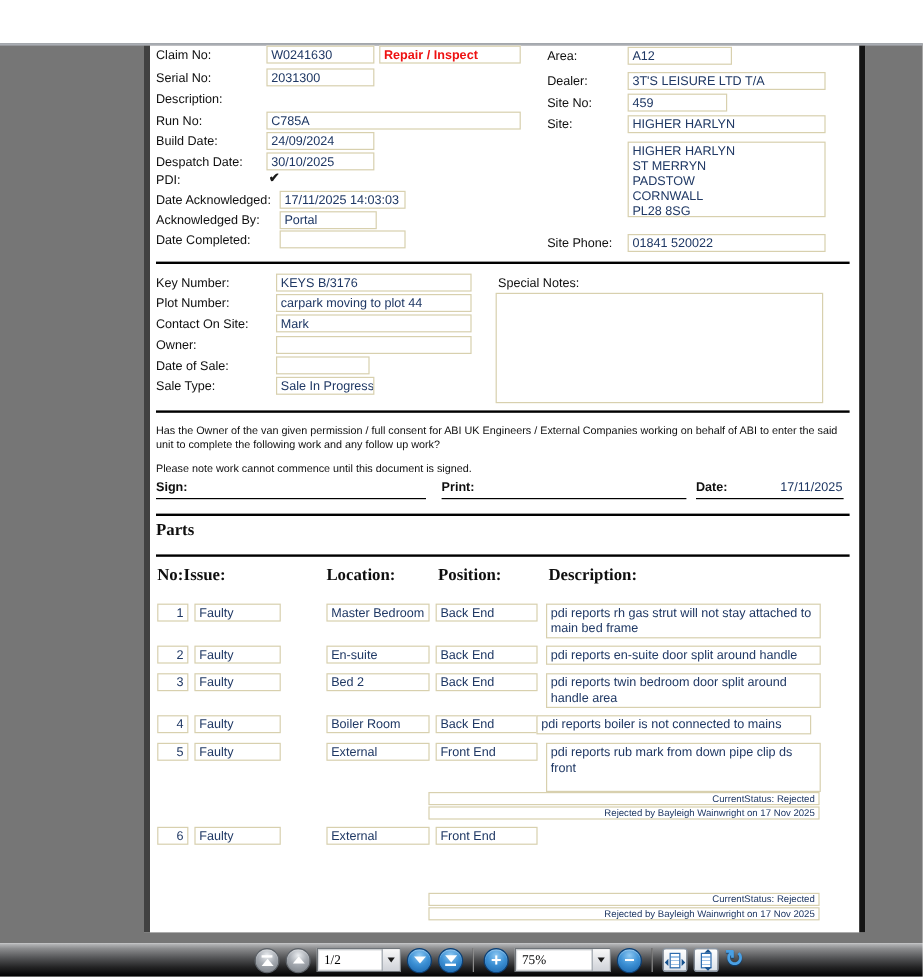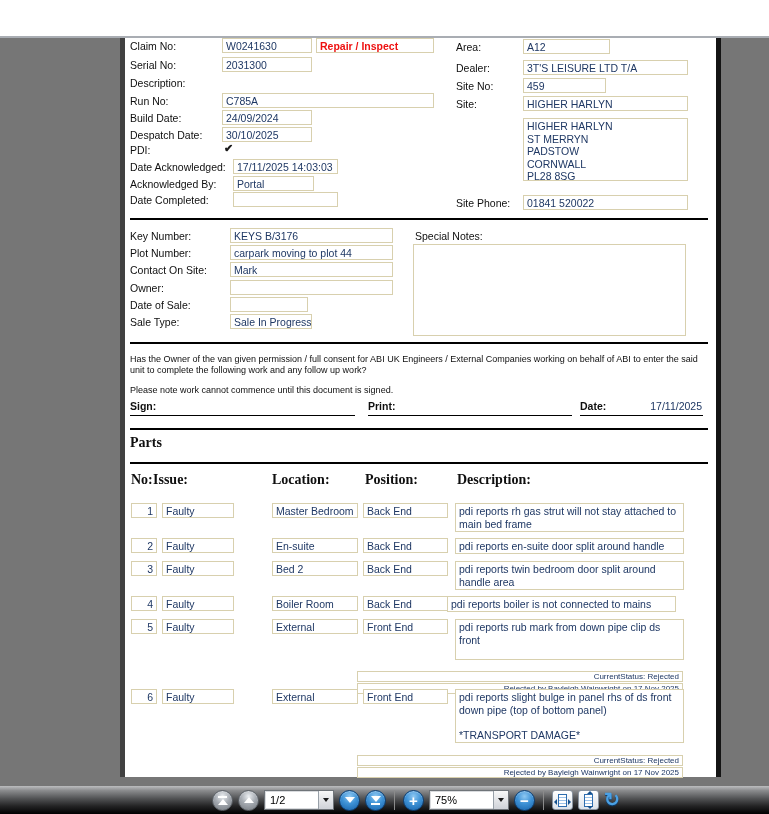--- a/index.html
+++ b/index.html
@@ -27,21 +27,21 @@
 
   .hr { position:absolute; left:5px; width:578px; height:2px; background:#000; }
   .sigline { position:absolute; height:1px; background:#000; }
 
   .para { position:absolute; font-size:9px; line-height:10.5px; color:#0f0f0f; }
 
   .hdr { position:absolute; font-size:14px; font-weight:bold; color:#0f0f0f;font-family:Liberation Serif, serif; }
 
   .status { position:absolute; width:326px; height:11px; line-height:9px; padding:0 3px;
             border:1px solid #d8d0ae; background:#fff; color:#1f3864; font-size:8px;
-            text-align:right; white-space:nowrap; overflow:hidden;margin-top:11px; }
+            text-align:right; white-space:nowrap; overflow:hidden; }
 
   .numfld { text-align:right; }
 
   .check { position:absolute; font-size:11px; color:#1a1a1a; font-weight:bold; }
 
   
   .toolbar { position:absolute; left:0; top:786px; width:769px; height:28px;
              background:linear-gradient(180deg,#bcbdbf 0%,#8b8c8e 16%,#515254 45%,#232324 72%,#000 100%);
              display:flex; align-items:center; padding-left:212px; gap:5px; }
   .rbtn { width:21px; height:21px; border-radius:50%; flex:0 0 auto;
@@ -53,21 +53,21 @@
                    border-color:#5c6167; }
   .tri-up { width:0; height:0; border-left:5px solid transparent; border-right:5px solid transparent;
             border-bottom:6px solid #fff; }
   .tri-down { width:0; height:0; border-left:5px solid transparent; border-right:5px solid transparent;
               border-top:6px solid #fff; }
   .gbar { width:9px; height:2px; background:#fff; }
   .pm { color:#fff; font-size:15px; font-weight:bold; line-height:15px; }
 
   .combo { height:20px; background:#fff; border:1px solid #6f7479; display:flex; align-items:stretch;
            box-shadow:0 0 0 1px #d9dbde inset; }
-  .combo-text { flex:1; font-size:11px; color:#000; padding:3px 0 0 5px; white-space:nowrap; overflow:hidden; }
+  .combo-text { flex:1; font-size:11px; color:#000; padding:3px 0 0 5px; white-space:nowrap; overflow:hidden;font-family:Liberation Serif, serif; }
   .combo-btn { width:15px; background:linear-gradient(#f8f8f8,#cfd2d8); border-left:1px solid #98a0a8;
                display:flex; align-items:center; justify-content:center; cursor:pointer; }
   .combo-tri { width:0; height:0; border-left:3px solid transparent; border-right:3px solid transparent;
                border-top:4px solid #1a1a1a; }
 
   .sep { width:1px; height:20px; background:#2e2e2e; border-right:1px solid #8b8b8b; margin:0 3px; }
 
   .fitbtn { width:21px; height:20px; border-radius:3px; background:linear-gradient(#ffffff,#dbe2ea);
             border:1px solid #8a94a0; position:relative; display:flex; align-items:center;
             justify-content:center; cursor:pointer; }
@@ -224,23 +224,20 @@
         <div class="fld multi" style="left:330px;top:581px;width:229px;height:41px">pdi reports rub mark from down pipe clip ds front
 
 *TRANSPORT DAMAGE*</div>
         <div class="status" style="left:232px;top:622px">CurrentStatus: Rejected</div>
         <div class="status" style="left:232px;top:634px">Rejected by Bayleigh Wainwright on 17 Nov 2025</div>
 
         <div class="fld numfld" style="left:6px;top:651px;width:26px">6</div>
         <div class="fld" style="left:37px;top:651px;width:72px">Faulty</div>
         <div class="fld" style="left:147px;top:651px;width:86px">External</div>
         <div class="fld" style="left:238px;top:651px;width:85px">Front End</div>
-        <div class="fld multi" style="left:330px;top:651px;width:229px;height:54px">pdi reports slight bulge in panel rhs of ds front down pipe (top of bottom panel)
-
-*TRANSPORT DAMAGE*</div>
         <div class="status" style="left:232px;top:706px">CurrentStatus: Rejected</div>
         <div class="status" style="left:232px;top:718px">Rejected by Bayleigh Wainwright on 17 Nov 2025</div>
 
       </div>
     </div>
   </div>
 
   <div class="toolbar">
     <div class="rbtn disabled">
       <span class="gbar"></span>

